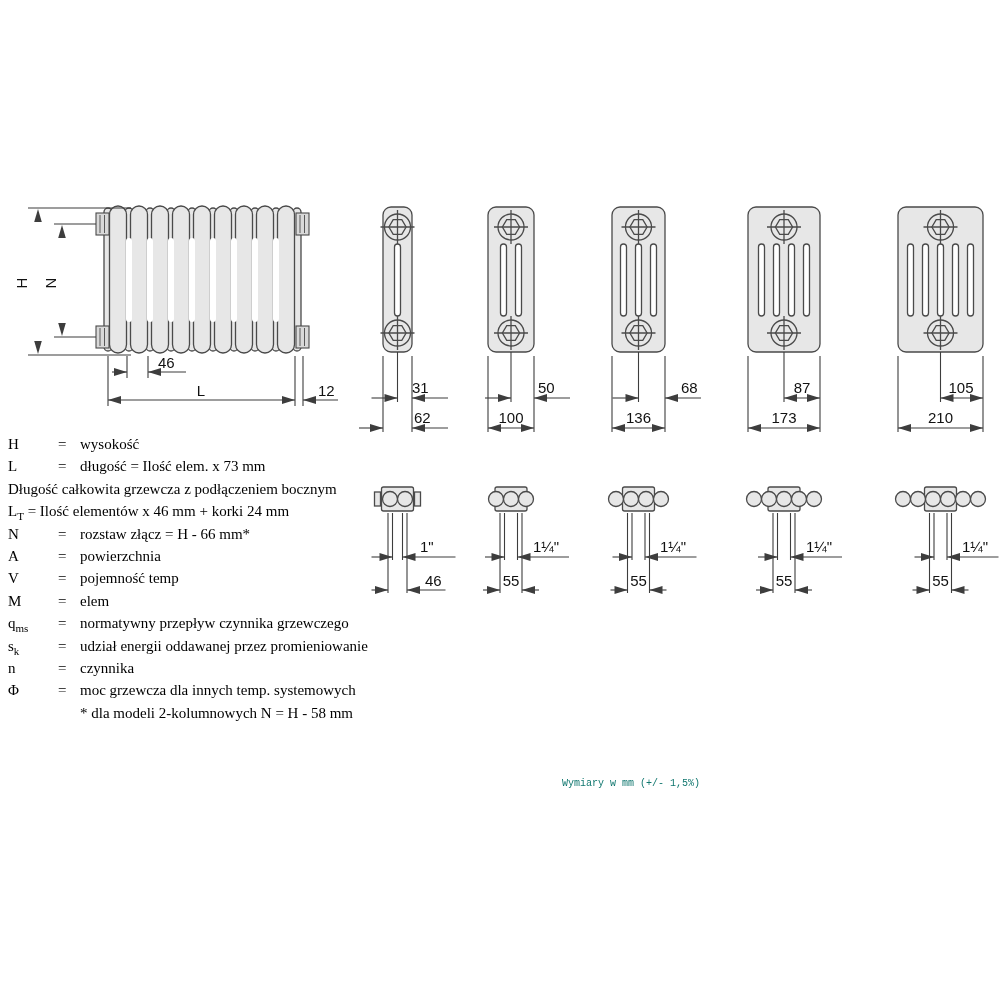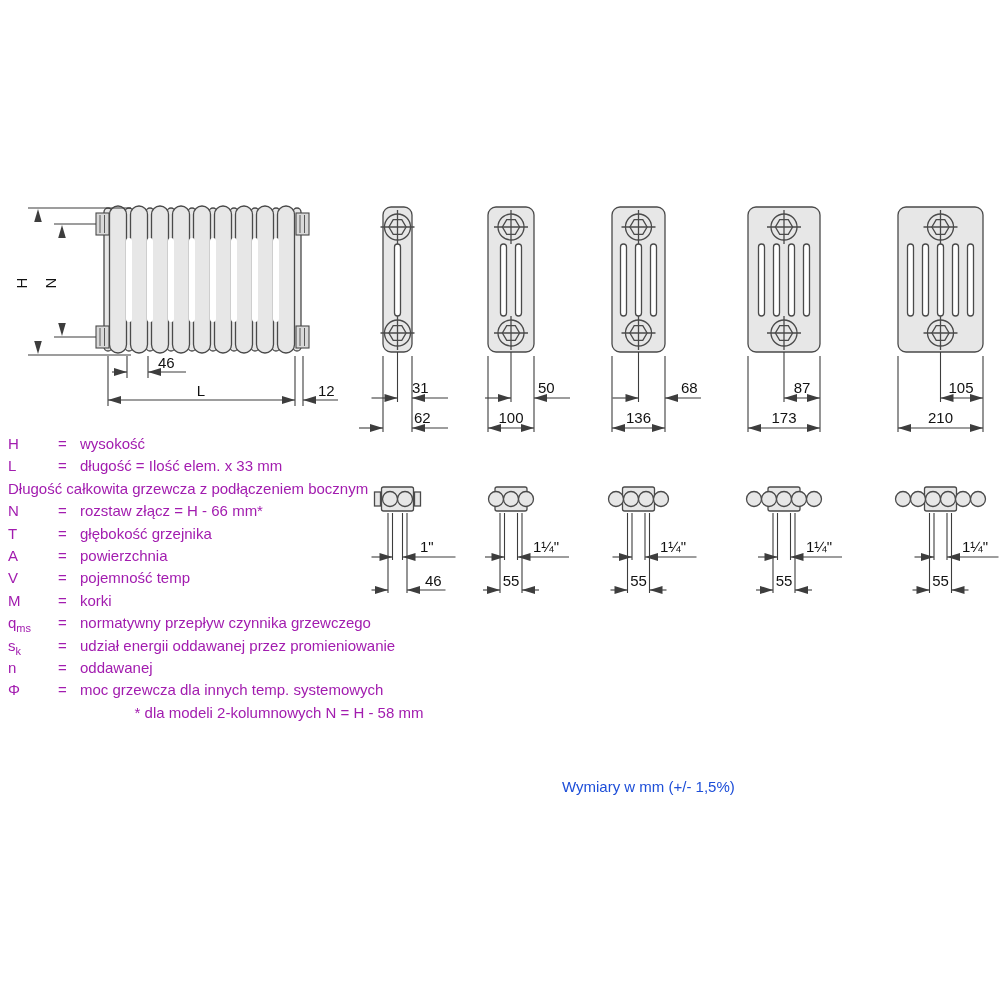--- a/index.html
+++ b/index.html
@@ -6,29 +6,29 @@
   #stage{position:absolute;left:0;top:0;width:1000px;height:1000px;background:#fff}
   svg{position:absolute;left:0;top:0}
   svg text{font-family:"Liberation Sans","DejaVu Sans",sans-serif;font-size:15px;fill:#111}
   .ln{stroke:#4a4a4a;stroke-width:1.3;fill:none}
   .fillg{fill:#e7e7e7}
   .boss{fill:#d9d9d9;stroke:#4a4a4a;stroke-width:1.1}
   .dim{stroke:#3d3d3d;stroke-width:1.1;fill:none}
   .slot{fill:#ffffff}
   .arrow{fill:#3d3d3d}
   .legend{position:absolute;left:8px;top:433px;width:470px;
-          font-family:Liberation Sans, sans-serif;
-          font-size:15px;color:#a21caf}
+          font-family:Liberation Serif, serif;
+          font-size:15px;color:#000000}
   .lrow{height:22.4px;line-height:22.4px;white-space:nowrap}
   .lrow .sym{display:inline-block;width:50px}
   .lrow .eq{display:inline-block;width:22px}
   .lrow sub{font-size:11px}
   .footer{position:absolute;left:562px;top:778px;
-          font-family:Liberation Sans, sans-serif;
-          font-size:15px;color:#1d4ed8;white-space:nowrap}
+          font-family:Liberation Mono, monospace;
+          font-size:10px;color:#0f766e;white-space:nowrap}
 </style>
 </head>
 <body>
 
 <div id="stage">
 
 <svg id="dwg" width="1000" height="1000" viewBox="0 0 1000 1000">
   <defs>
     <marker id="arr" markerWidth="15" markerHeight="10" refX="13.5" refY="5" orient="auto-start-reverse" markerUnits="userSpaceOnUse">
       <path d="M0.5,1 L13.5,5 L0.5,9 Z" class="arrow"></path>
@@ -276,29 +276,29 @@
           <text x="962" y="552">1¼"</text>
           <line x1="912.5" y1="590" x2="929.5" y2="590" class="dim" marker-end="url(#arr)"></line>
           <line x1="968.5" y1="590" x2="951.5" y2="590" class="dim" marker-end="url(#arr)"></line>
           <text x="940.5" y="586" text-anchor="middle">55</text>
         </g>
       </g>
 </svg>
 
 <div class="legend" id="legend">
       <div class="lrow"><span class="sym">H</span><span class="eq">=</span><span>wysokość</span></div>
-      <div class="lrow"><span class="sym">L</span><span class="eq">=</span><span>długość = Ilość elem. x 33 mm</span></div>
+      <div class="lrow"><span class="sym">L</span><span class="eq">=</span><span>długość = Ilość elem. x 73 mm</span></div>
       <div class="lrow"><span>Długość całkowita grzewcza z podłączeniem bocznym</span></div>
+      <div class="lrow"><span>L<sub>T</sub></span> <span>= Ilość elementów x 46 mm + korki 24 mm</span></div>
       <div class="lrow"><span class="sym">N</span><span class="eq">=</span><span>rozstaw złącz = H - 66 mm*</span></div>
-      <div class="lrow"><span class="sym">T</span><span class="eq">=</span><span>głębokość grzejnika</span></div>
       <div class="lrow"><span class="sym">A</span><span class="eq">=</span><span>powierzchnia</span></div>
       <div class="lrow"><span class="sym">V</span><span class="eq">=</span><span>pojemność temp</span></div>
-      <div class="lrow"><span class="sym">M</span><span class="eq">=</span><span>korki</span></div>
+      <div class="lrow"><span class="sym">M</span><span class="eq">=</span><span>elem</span></div>
       <div class="lrow"><span class="sym">q<sub>ms</sub></span><span class="eq">=</span><span>normatywny przepływ czynnika grzewczego</span></div>
       <div class="lrow"><span class="sym">s<sub>k</sub></span><span class="eq">=</span><span>udział energii oddawanej przez promieniowanie</span></div>
-      <div class="lrow"><span class="sym">n</span><span class="eq">=</span><span>oddawanej</span></div>
+      <div class="lrow"><span class="sym">n</span><span class="eq">=</span><span>czynnika</span></div>
       <div class="lrow"><span class="sym">Φ</span><span class="eq">=</span><span>moc grzewcza dla innych temp. systemowych</span></div>
-      <div class="lrow" style="padding-left: 72px; text-align: center;"><span>* dla modeli 2-kolumnowych N = H - 58 mm</span></div>
+      <div class="lrow" style="padding-left: 72px;"><span>* dla modeli 2-kolumnowych N = H - 58 mm</span></div>
     </div>
 
 <div class="footer">Wymiary w mm (+/- 1,5%)</div>
 
 </div>
 
 </body></html>

